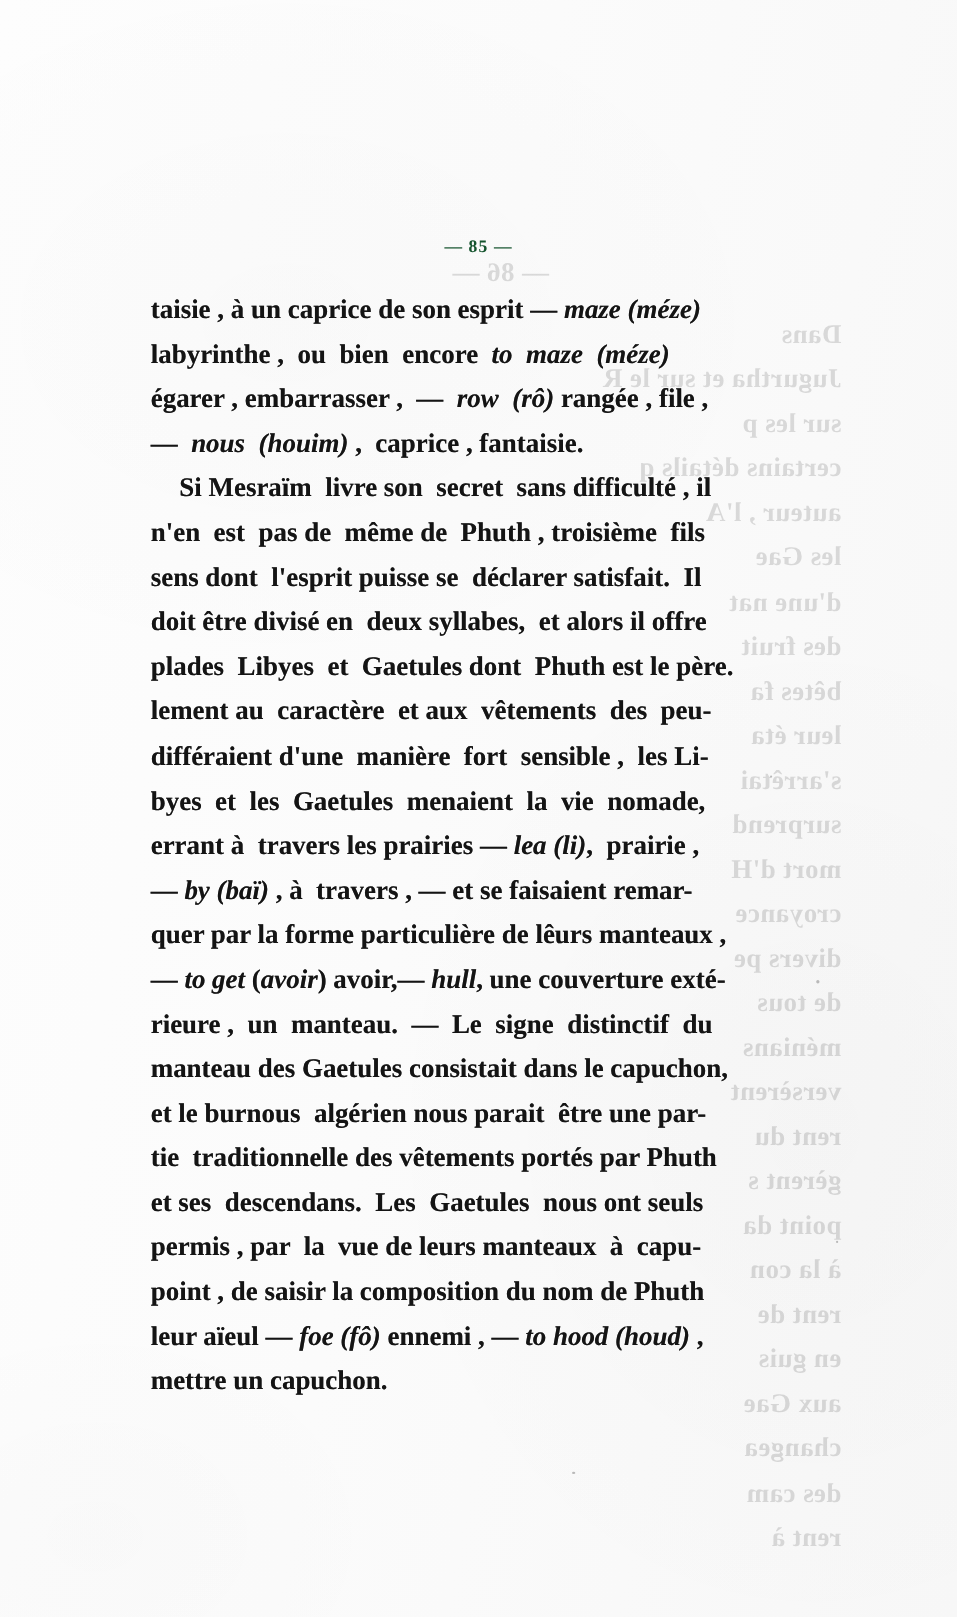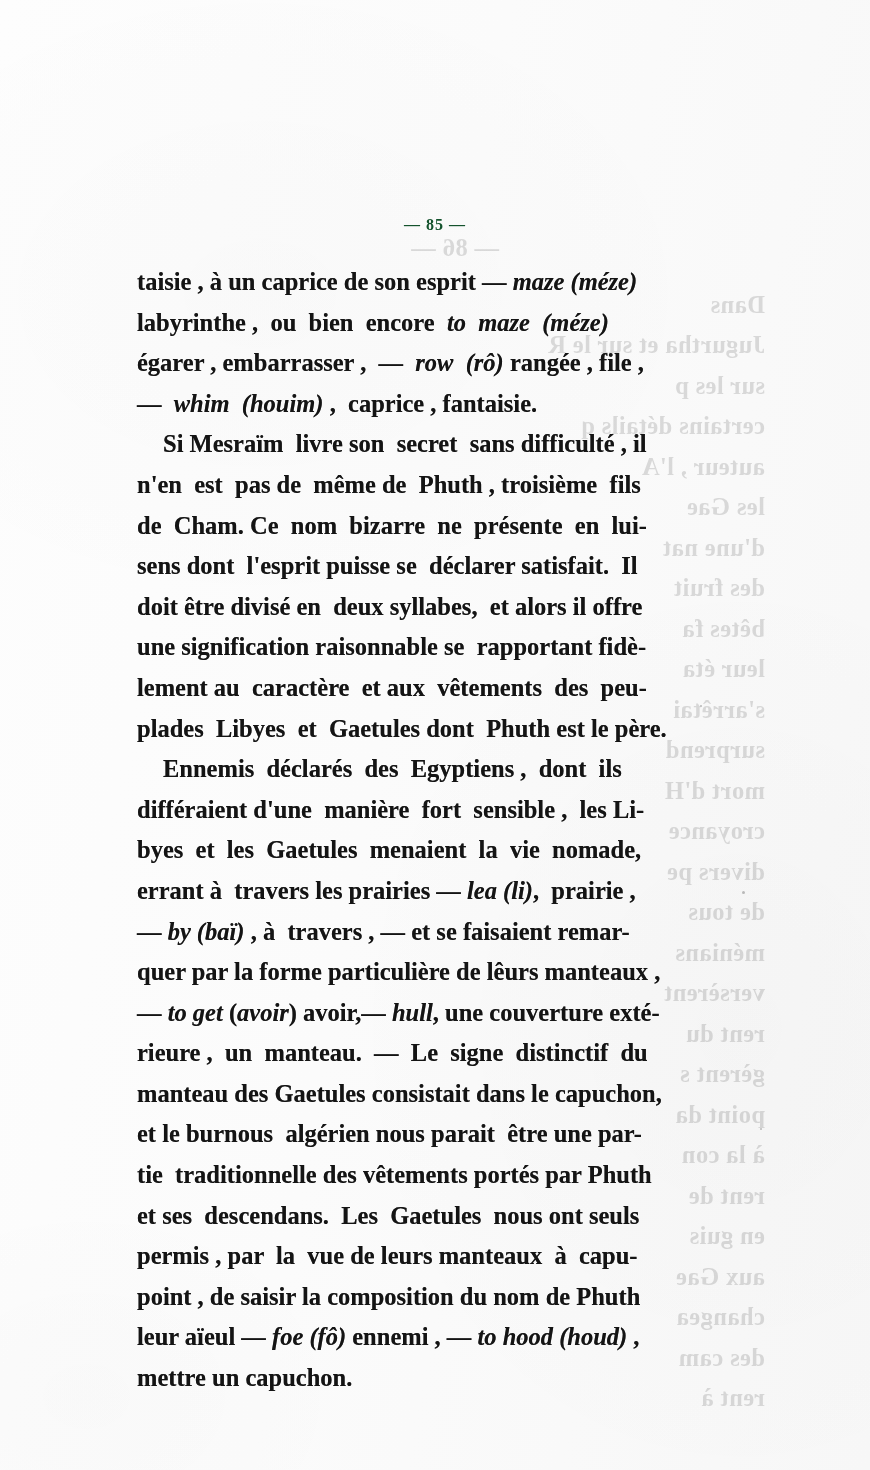--- a/index.html
+++ b/index.html
@@ -156,30 +156,27 @@
   </div>
 
   <div id="recto">
 
     <div id="page-number">— 85 —</div>
 
     <div id="text-column">
         <span class="ln"><span>taisie , à un caprice de son esprit — </span><i>maze (méze)</i></span>
         <span class="ln"><span>labyrinthe ,  ou  bien  encore  </span><i>to  maze  (méze)</i></span>
         <span class="ln"><span>égarer , embarrasser ,  —  </span><i>row  (rô)</i><span> rangée , file ,</span></span>
-        <span class="ln"><span>—  </span><i>whim  (houim)</i><span> ,  caprice , fantaisie.</span></span>
+        <span class="ln"><span>—  </span><i>nous  (houim)</i><span> ,  caprice , fantaisie.</span></span>
         <span class="ln indent"><span>Si Mesraïm  livre son  secret  sans difficulté , il</span></span>
         <span class="ln"><span>n'en  est  pas de  même de  Phuth , troisième  fils</span></span>
-        <span class="ln"><span>de  Cham. Ce  nom  bizarre  ne  présente  en  lui-</span></span>
         <span class="ln"><span>sens dont  l'esprit puisse se  déclarer satisfait.  Il</span></span>
         <span class="ln"><span>doit être divisé en  deux syllabes,  et alors il offre</span></span>
-        <span class="ln"><span>une signification raisonnable se  rapportant fidè-</span></span>
+        <span class="ln"><span>plades  Libyes  et  Gaetules dont  Phuth est le père.</span></span>
         <span class="ln"><span>lement au  caractère  et aux  vêtements  des  peu-</span></span>
-        <span class="ln"><span>plades  Libyes  et  Gaetules dont  Phuth est le père.</span></span>
-        <span class="ln indent"><span>Ennemis  déclarés  des  Egyptiens ,  dont  ils</span></span>
         <span class="ln"><span>différaient d'une  manière  fort  sensible ,  les Li-</span></span>
         <span class="ln"><span>byes  et  les  Gaetules  menaient  la  vie  nomade,</span></span>
         <span class="ln"><span>errant à  travers les prairies — </span><i>lea (li)</i><span>,  prairie ,</span></span>
         <span class="ln"><span>— </span><i>by (baï)</i><span> , à  travers , — et se faisaient remar-</span></span>
         <span class="ln"><span>quer par la forme particulière de lêurs manteaux ,</span></span>
         <span class="ln"><span>— </span><i>to get </i><span>(</span><i>avoir</i><span>) avoir,— </span><i>hull</i><span>, une couverture exté-</span></span>
         <span class="ln"><span>rieure ,  un  manteau.  —  Le  signe  distinctif  du</span></span>
         <span class="ln"><span>manteau des Gaetules consistait dans le capuchon,</span></span>
         <span class="ln"><span>et le burnous  algérien nous parait  être une par-</span></span>
         <span class="ln"><span>tie  traditionnelle des vêtements portés par Phuth</span></span>

